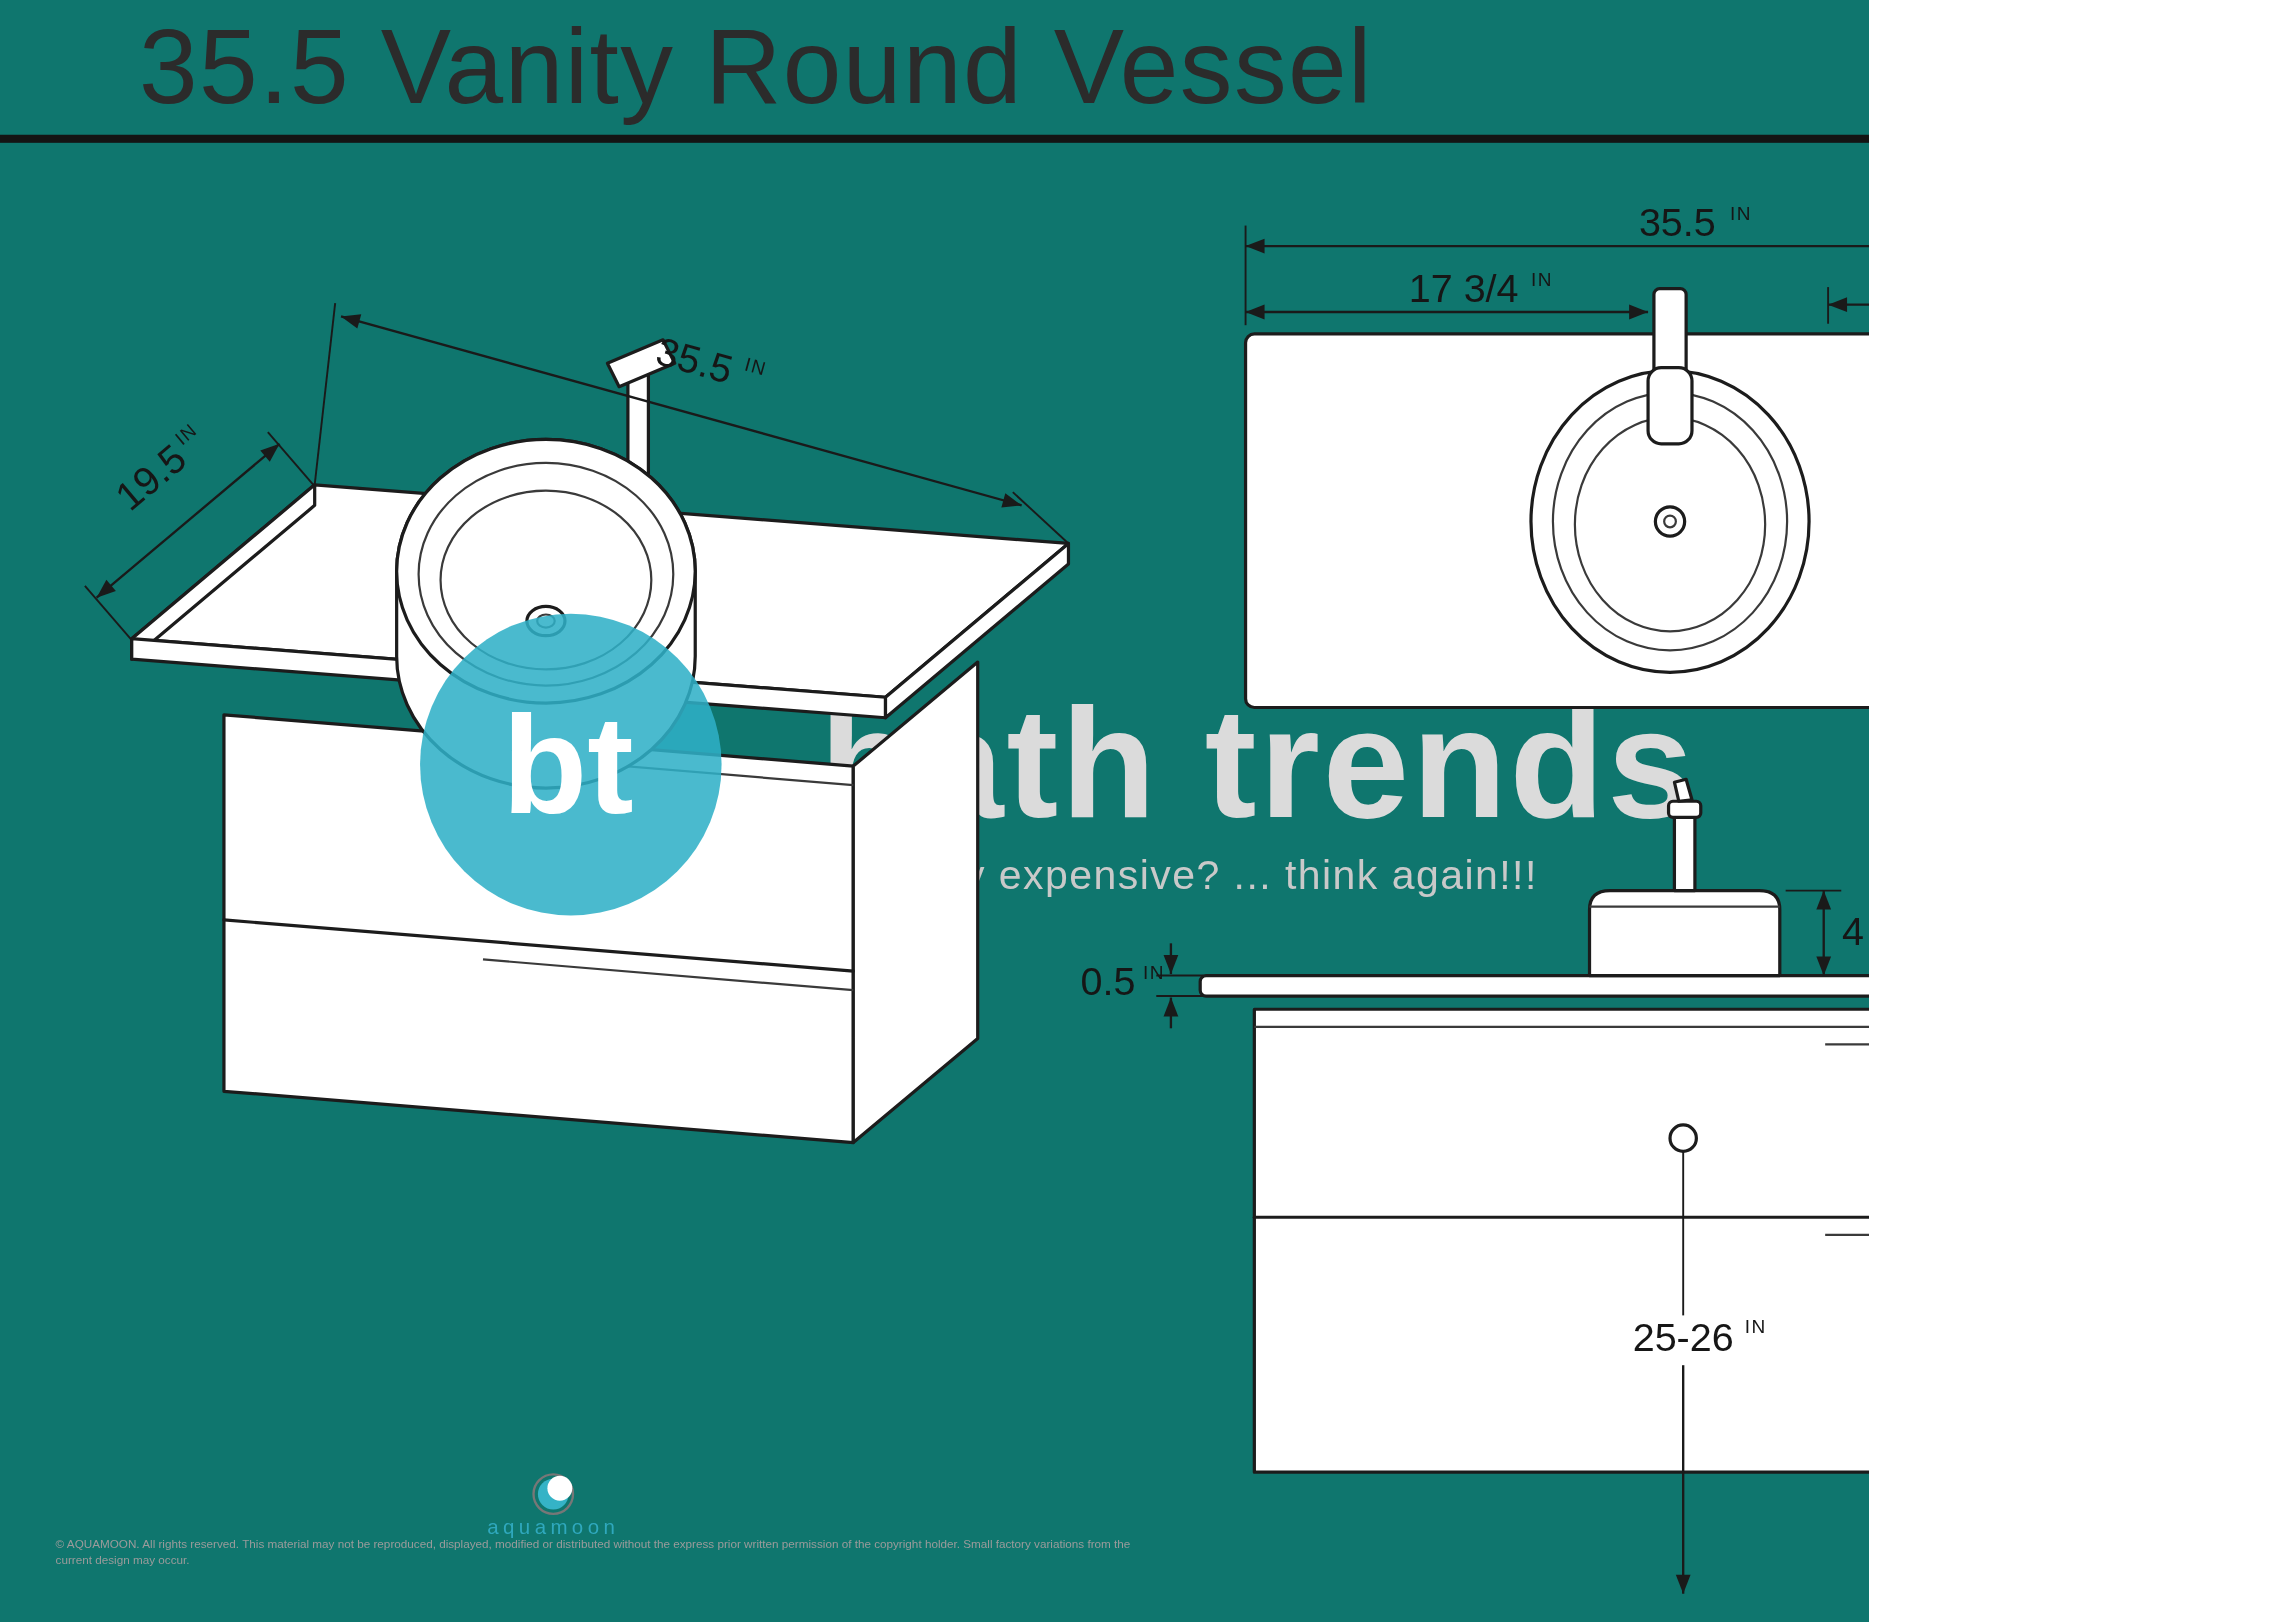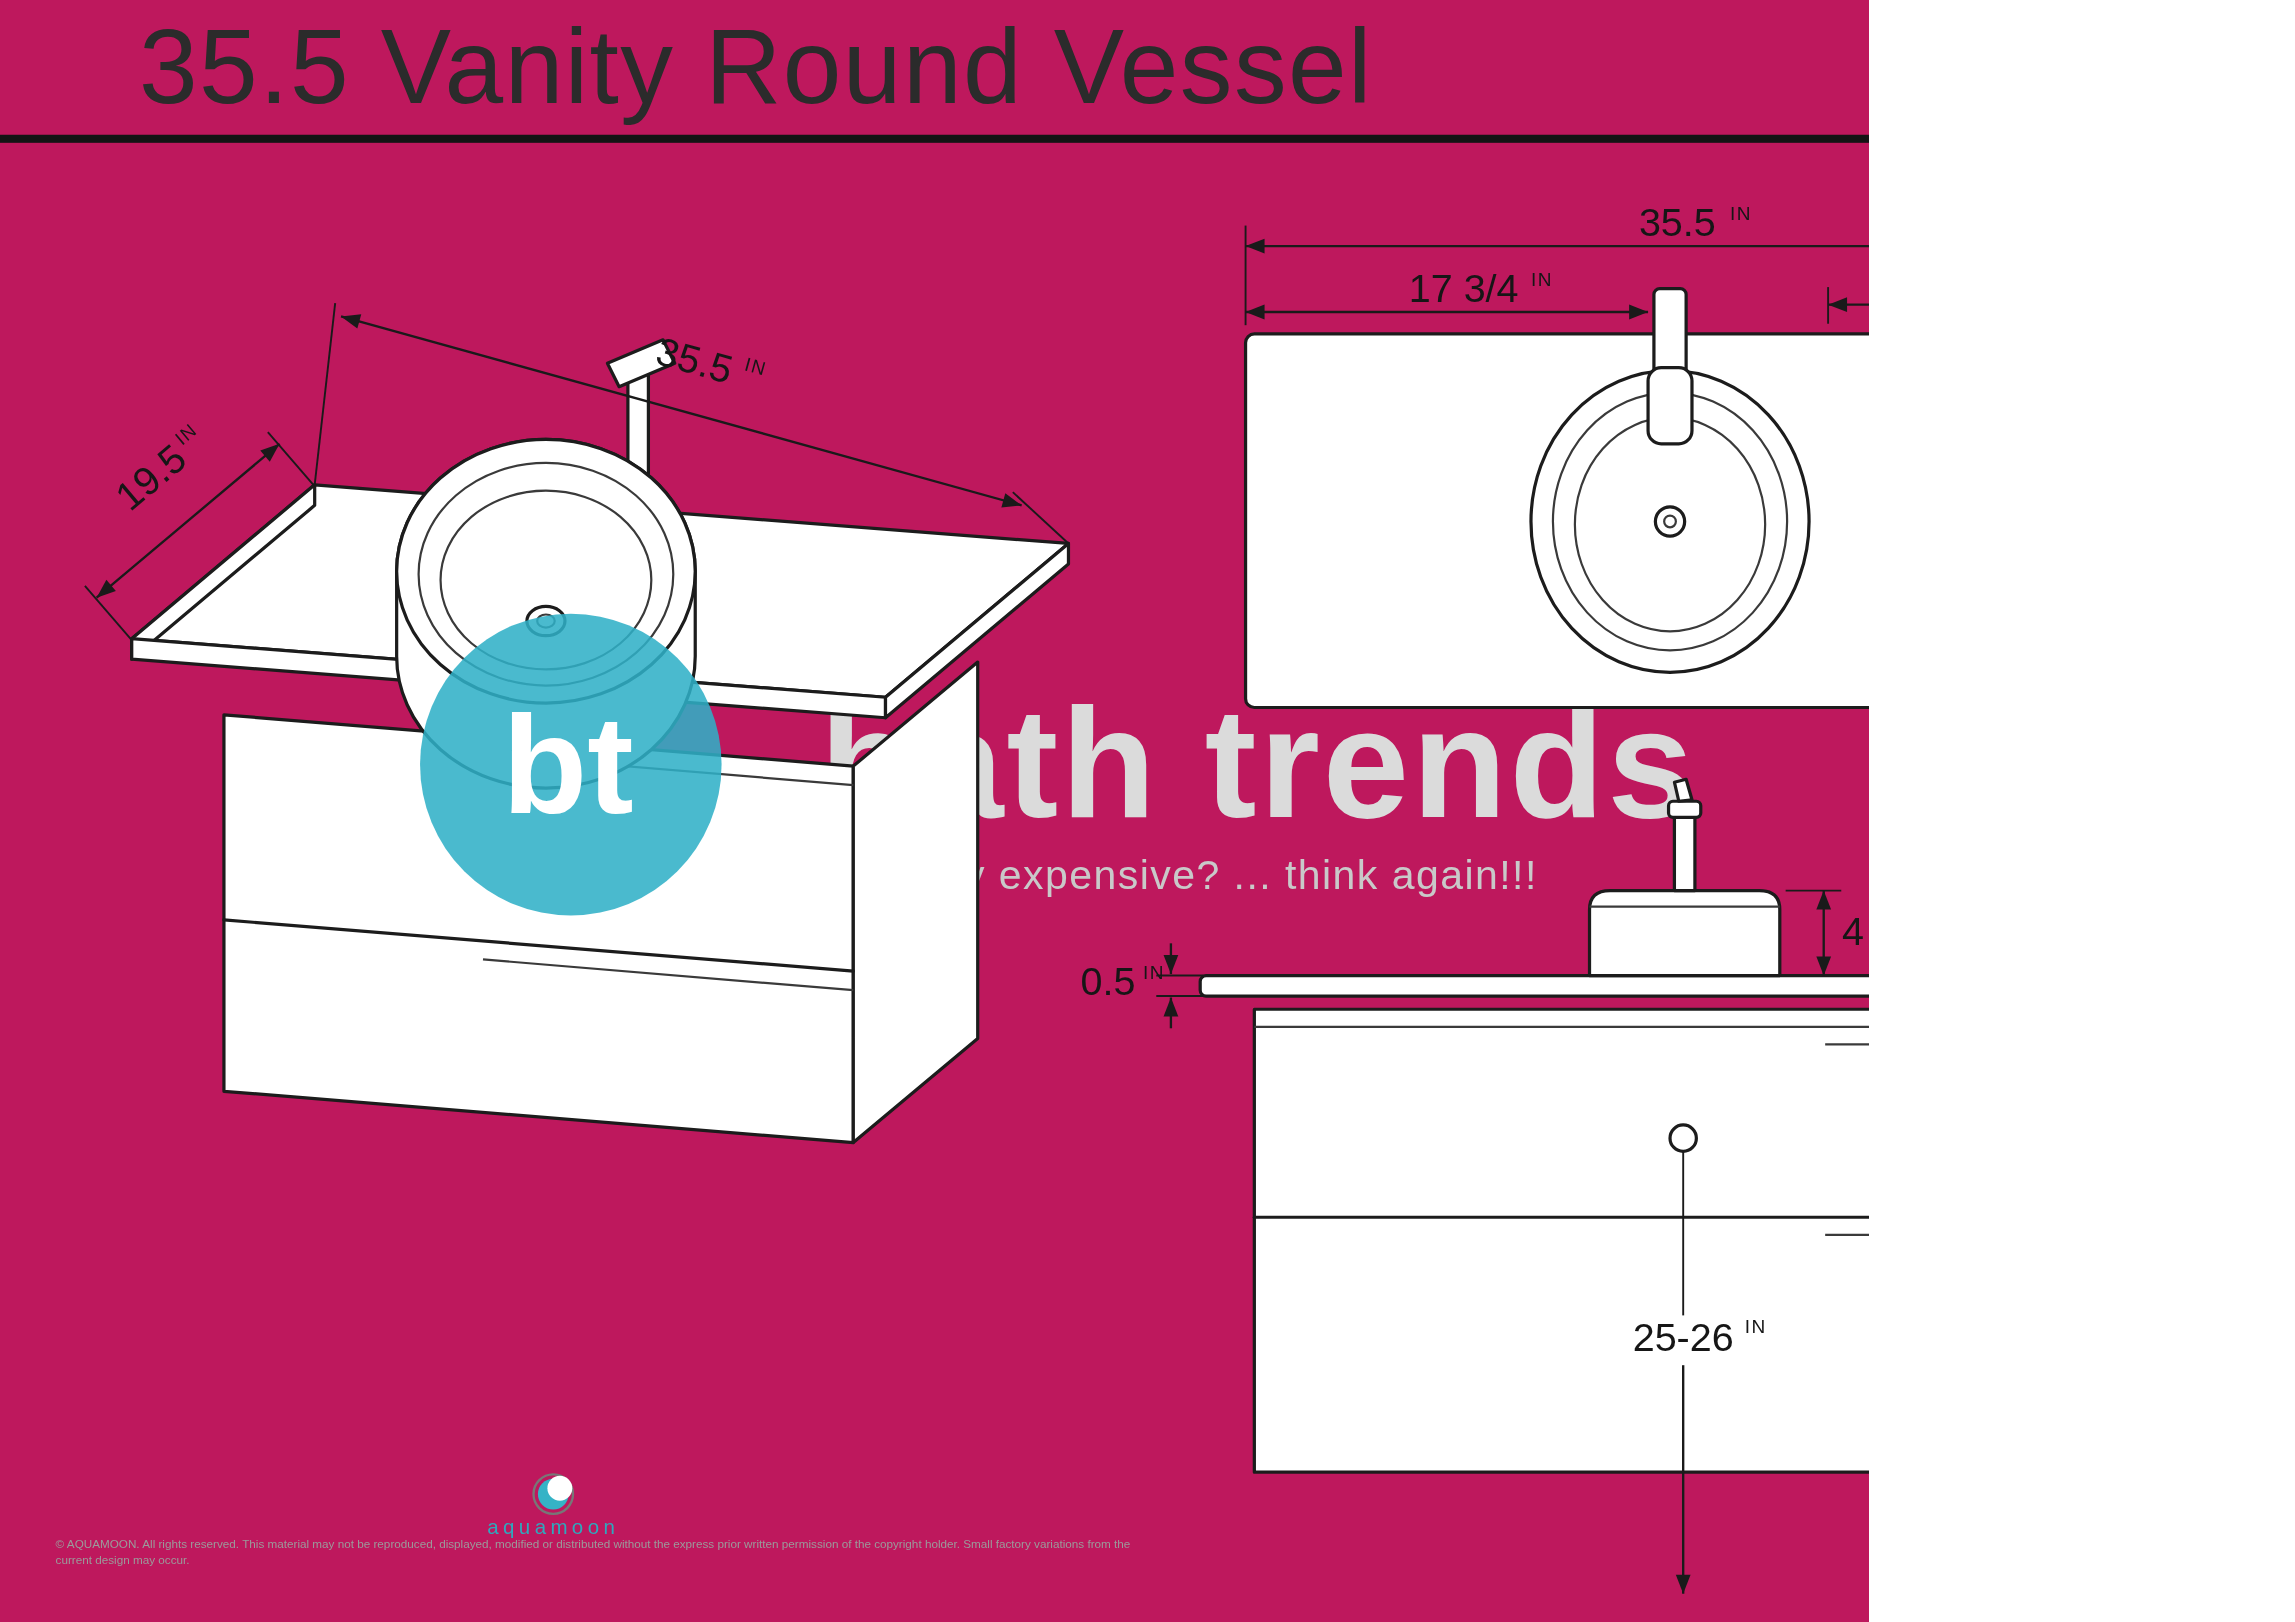--- a/index.html
+++ b/index.html
@@ -1,16 +1,16 @@
 <!DOCTYPE html>
 <html style="font-size:10.5px"><head>
 <meta charset="utf-8">
 <style>
   html,body{margin:0;padding:0;background:#ffffff;}
-  .page{position:relative;width:1869px;height:1623px;background:#be185d;overflow:hidden;}
+  .page{position:relative;width:1869px;height:1623px;background:#0f766e;overflow:hidden;}
   .page svg{position:absolute;left:0;top:0;width:2295px;height:1623px;display:block;}
   text{font-family:"Liberation Sans",sans-serif;}
   .title{font-size:72px;fill:#2b2b2b;font-weight:300;letter-spacing:1px;}
   .divider{fill:#141414;}
   .face{fill:#ffffff;stroke:#1c1c1c;stroke-width:2.2;stroke-linejoin:round;}
   .line{fill:none;stroke:#1c1c1c;stroke-width:2.2;stroke-linecap:round;}
   .thin{fill:none;stroke:#3a3a3a;stroke-width:1.5;}
   .dim{fill:none;stroke:#1a1a1a;stroke-width:1.6;}
   .ext{fill:none;stroke:#1a1a1a;stroke-width:1.3;}
   .dim-num{font-size:27px;fill:#161616;}

